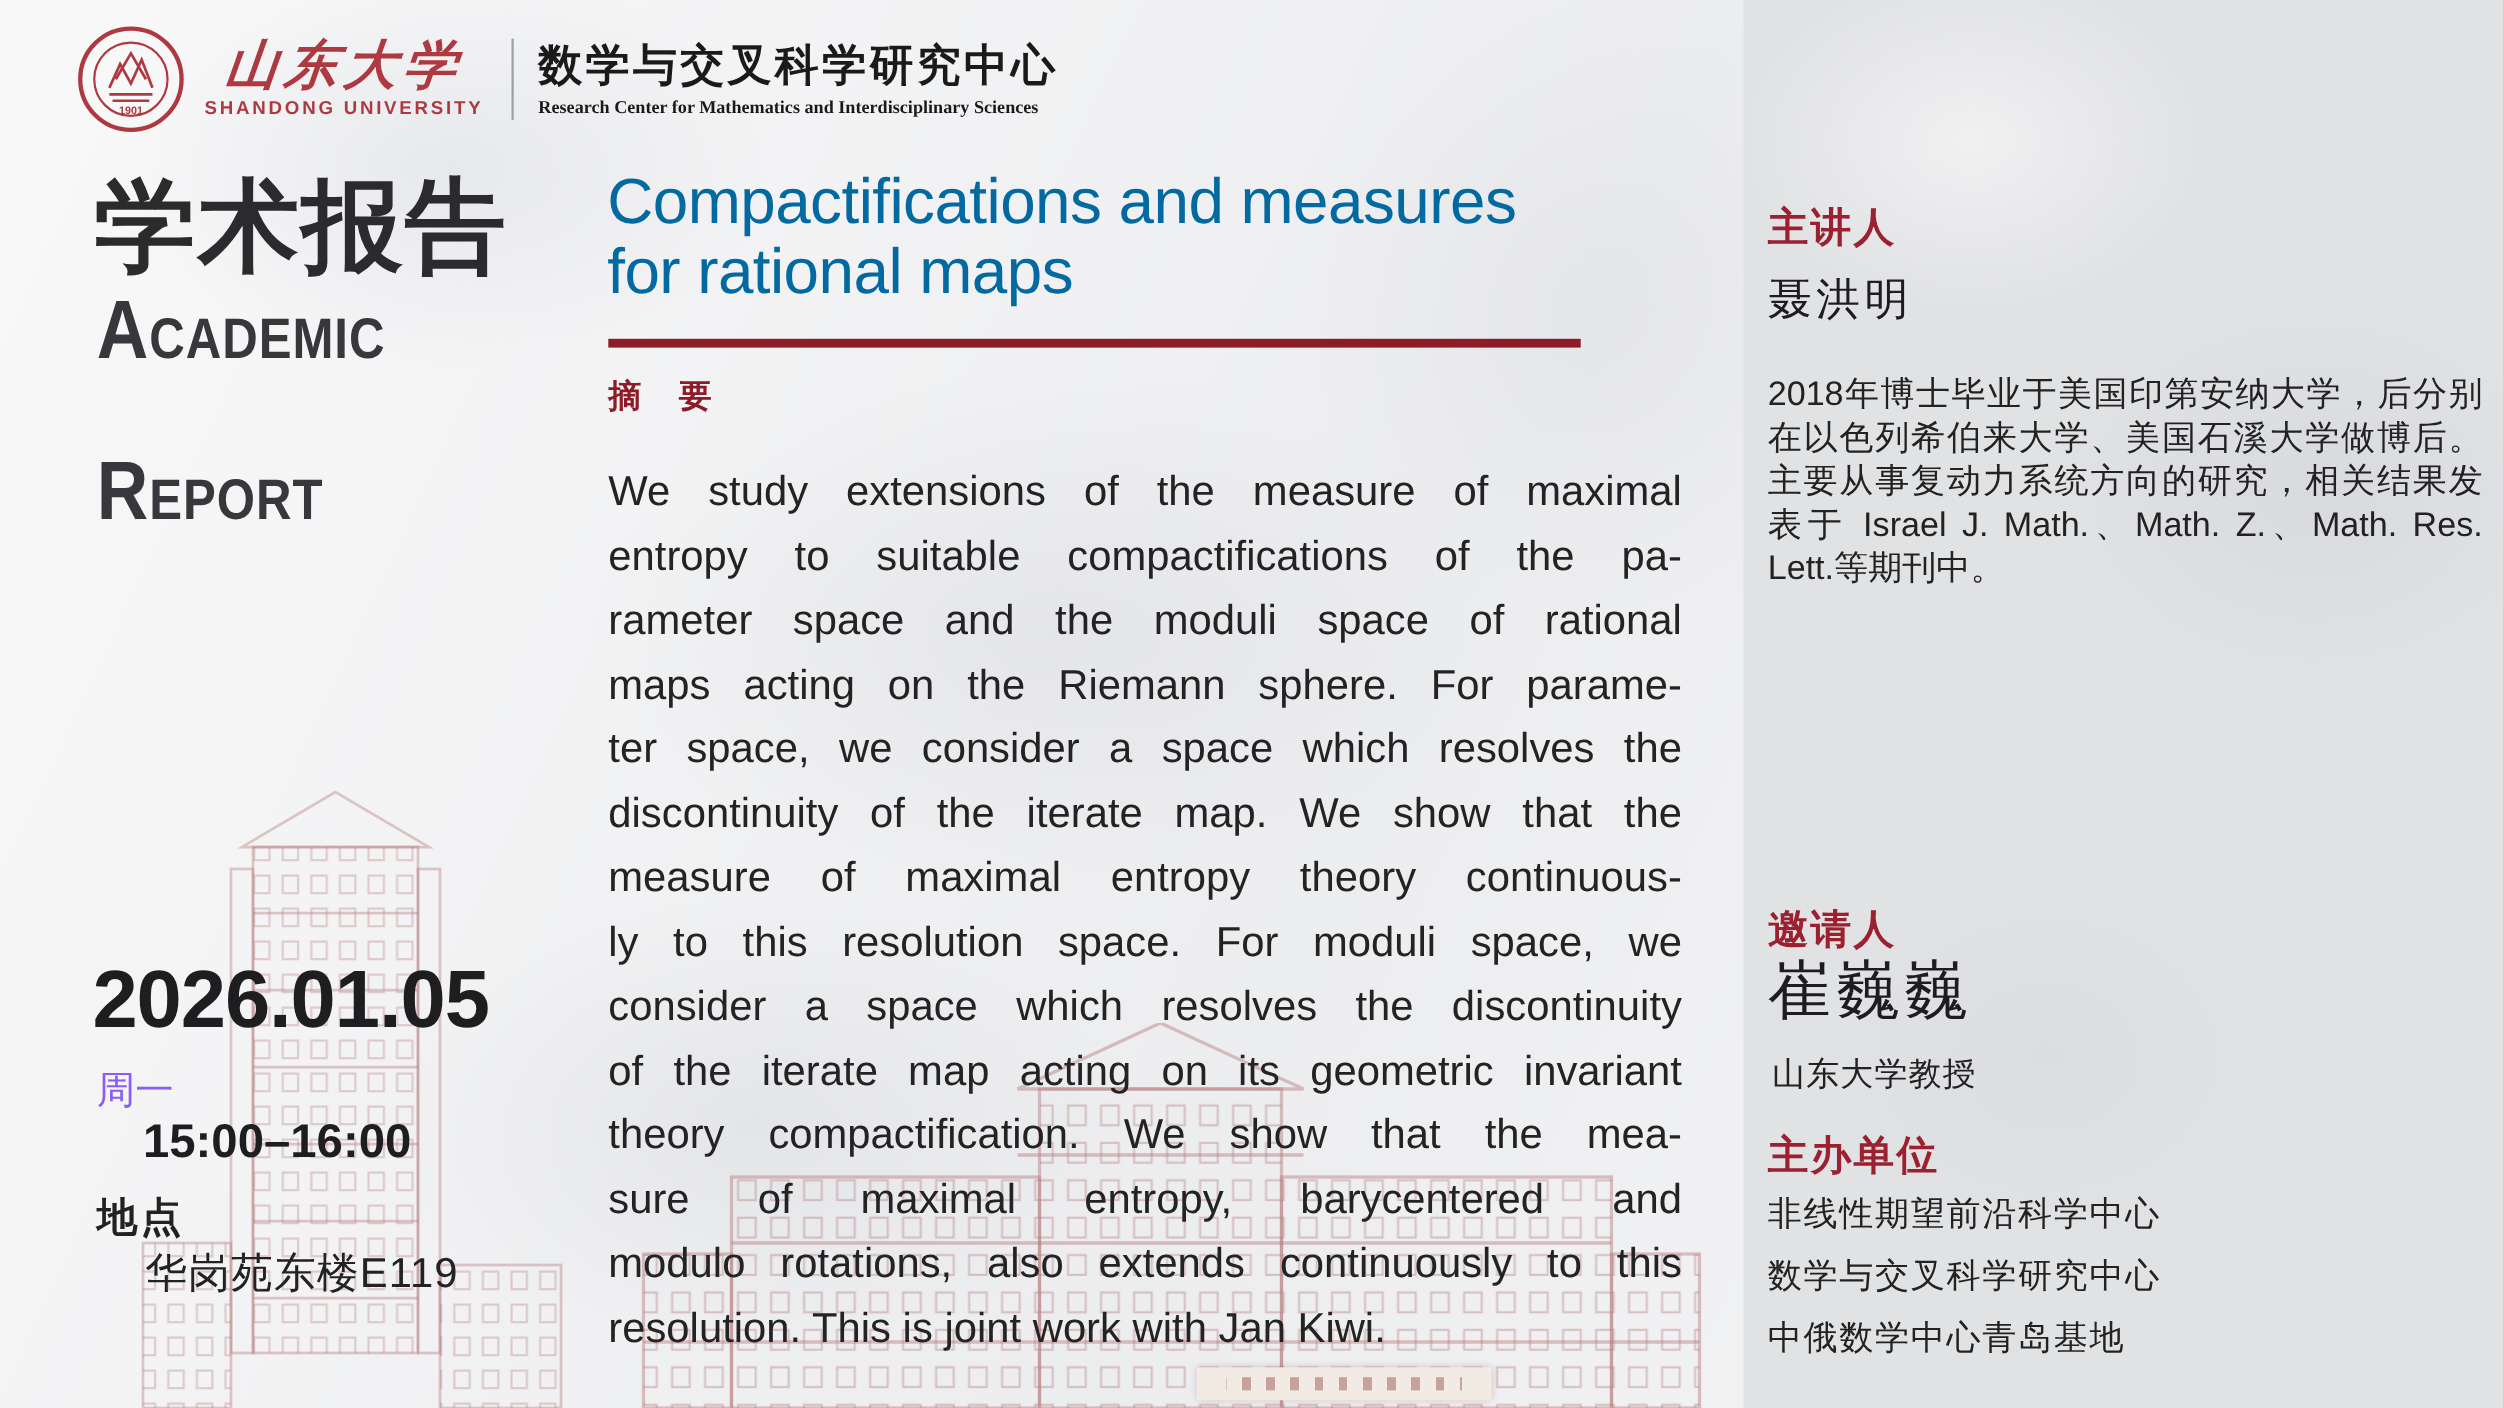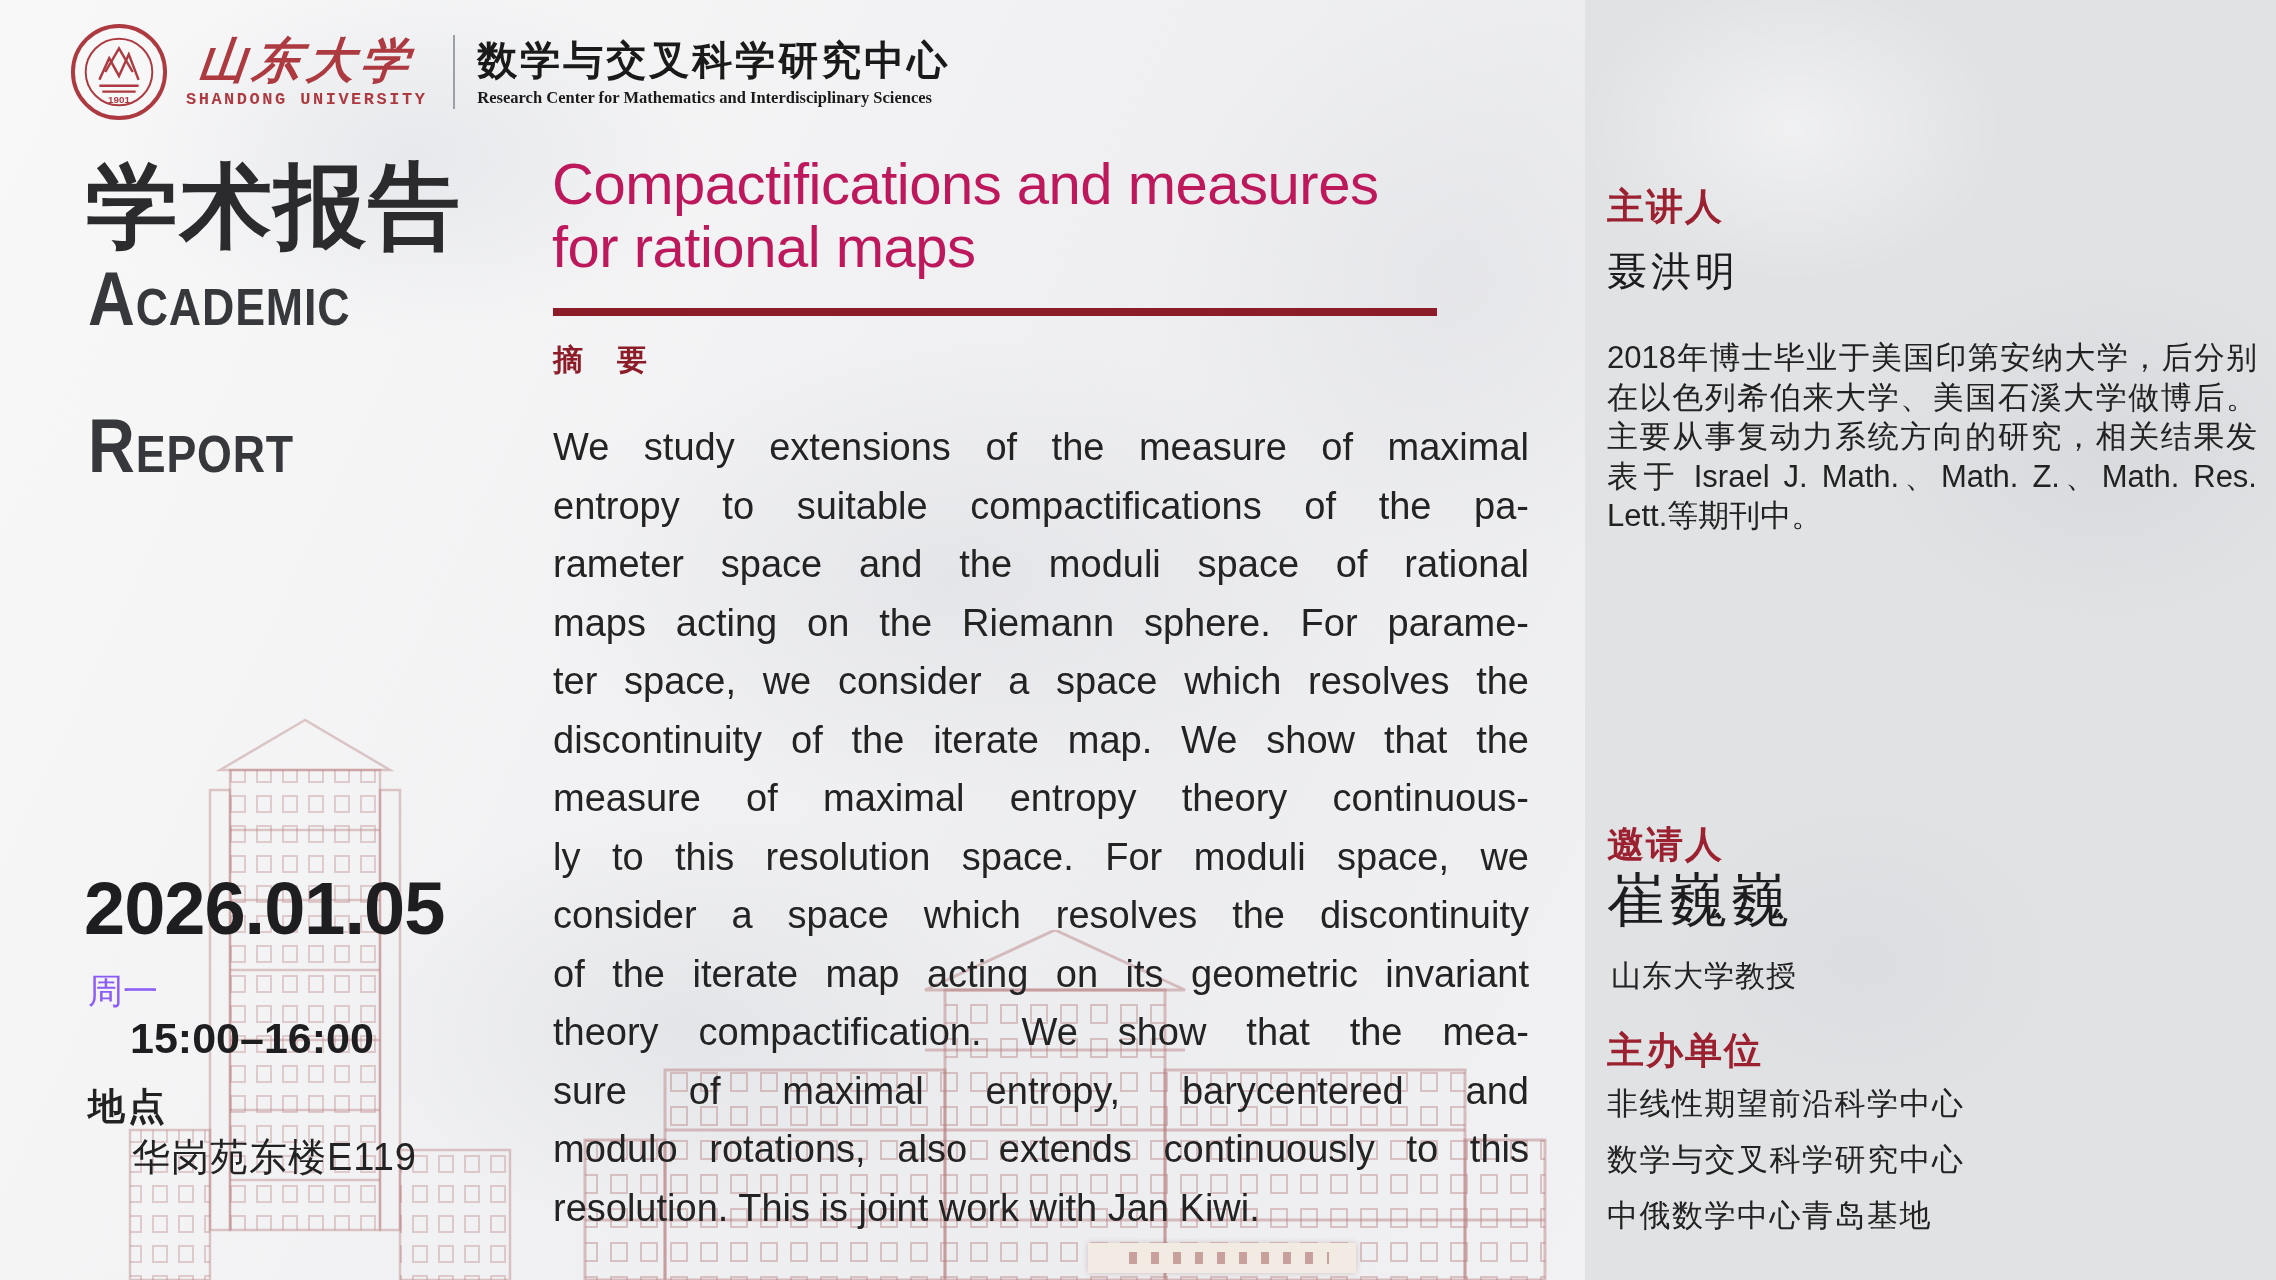--- a/index.html
+++ b/index.html
@@ -18,41 +18,41 @@
       radial-gradient(500px 300px at 30% 80%, rgba(185,190,198,.22), transparent 70%),
       radial-gradient(420px 420px at 64% 22%, rgba(205,208,214,.25), transparent 70%),
       linear-gradient(115deg, rgba(255,255,255,.5), rgba(220,222,228,.25) 55%, rgba(255,255,255,.35));}
   .abs{position:absolute;}
   
   #header{left:70px;top:22px;height:100px;display:flex;align-items:center;z-index:5;}
   #seal{width:98px;height:98px;flex:0 0 auto;}
   #uni-block{margin-left:18px;display:flex;flex-direction:column;align-items:center;}
   #uni-cn{font-family:"Liberation Serif",serif;font-style:italic;font-weight:700;
     color:var(--seal_red);font-size:48px;line-height:50px;letter-spacing:6px;transform:skewX(-6deg);}
-  #uni-en{font-family:Liberation Mono, monospace;font-weight:700;color:var(--seal_red);
+  #uni-en{font-family:Liberation Sans, sans-serif;font-weight:700;color:var(--seal_red);
     font-size:17px;letter-spacing:2.5px;margin-top:4px;}
   #hdr-divider{width:2px;height:74px;background:#9aa0a6;margin:0 22px 0 26px;}
   #center-block{display:flex;flex-direction:column;}
   #center-cn{color:#1a1a1a;font-size:40px;font-weight:700;letter-spacing:3px;line-height:46px;}
   #center-en{color:#1a1a1a;font-family:"Liberation Serif",serif;font-weight:700;font-size:16.5px;margin-top:5px;}
   
   #report-cn{left:86px;top:158px;font-size:92px;font-weight:700;color:var(--soft_ink);
     letter-spacing:2px;line-height:96px;z-index:4;}
   .ar-line{position:relative;font-weight:700;color:#37383b;text-transform:uppercase;
     transform:scaleX(.86);transform-origin:left;letter-spacing:1px;line-height:1;}
   .ar-line::first-letter{font-size:1.45em;}
   #ar1{left:88px;top:262px;font-size:52px;z-index:4;}
   #ar2{left:88px;top:334px;font-size:52px;z-index:4;}
   #date{left:84px;top:866px;font-size:74px;font-weight:700;color:#1e1e20;letter-spacing:-1px;z-index:4;}
   #weekday{left:88px;top:968px;font-size:35px;color:#8b5cf6;font-weight:400;z-index:4;}
   #time{left:86px;top:1014px;font-size:43px;font-weight:700;color:#1e1e20;letter-spacing:0;z-index:4;margin-left:44px;}
   #loc-label{left:88px;top:1082px;font-size:37px;font-weight:700;color:#222;letter-spacing:3px;z-index:4;}
   #loc-value{left:88px;top:1132px;font-size:38px;color:#222;letter-spacing:1px;z-index:4;margin-left:44px;}
   
-  #title{left:552px;top:152px;width:990px;color:#be185d;font-size:58px;line-height:63px;
+  #title{left:552px;top:152px;width:990px;color:#0369a1;font-size:58px;line-height:63px;
     letter-spacing:-0.5px;z-index:4;}
   #rule{left:553px;top:308px;width:884px;height:8px;background:var(--rule_red);z-index:4;}
   #abstract-label{left:553px;top:340px;font-size:30px;font-weight:700;color:var(--rule_red);
     letter-spacing:2px;z-index:4;}
   #abstract{left:553px;top:418px;width:976px;color:#232323;font-size:38px;z-index:4;}
   .abs-line{text-align:justify;text-align-last:justify;line-height:58.5px;white-space:normal;}
   .abs-line:last-child{text-align-last:left;}
   
   #panel{left:1585px;top:0;width:691px;height:1280px;background:var(--bg_panel);z-index:1;}
   #panel::before{content:"";position:absolute;inset:0;

